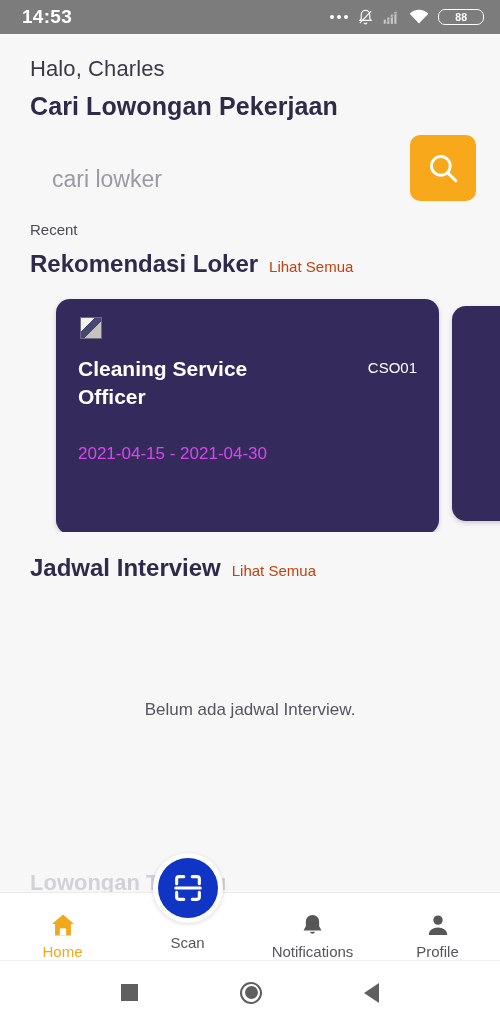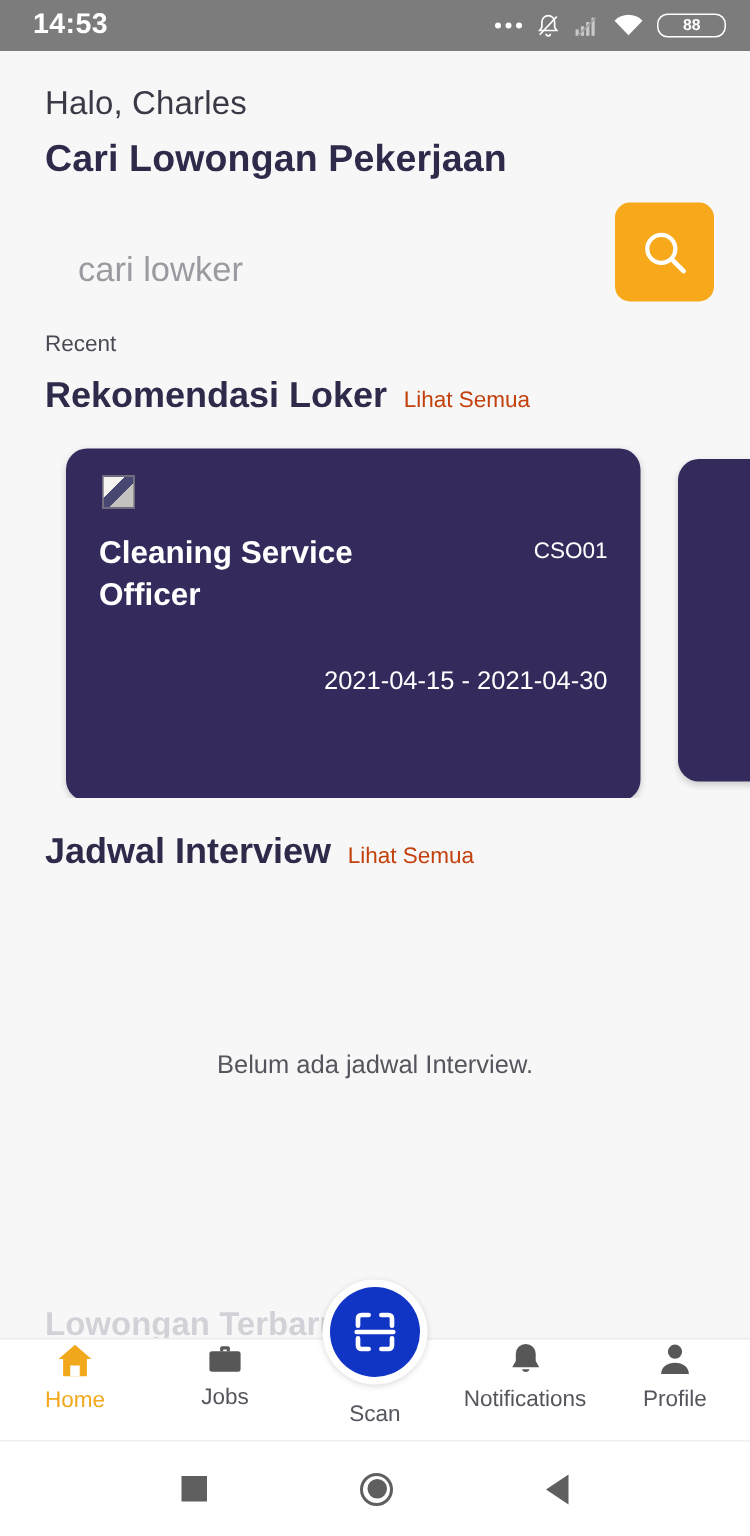--- a/index.html
+++ b/index.html
@@ -59,21 +59,21 @@
     padding:12px 28px 0 30px;
   }
   .sec-title { font-size:24px; font-weight:bold; color:#2D2A4A; }
   .sec-link { font-size:15px; color:#c2410c; cursor:pointer;margin-left:11px; }
 
   
   .carousel {
     position:relative; margin-top:14px; height:240px; overflow:hidden;
   }
   .jobcard {
-    position:absolute; top:7px; left:44px; width:383px; height:235px;
+    position:absolute; top:7px; left:56px; width:383px; height:235px;
     background:#342B5C; border-radius:14px;
     box-shadow:0 2px 5px rgba(0,0,0,.18);
     padding:18px 22px;
   }
   .jobcard-peek {
     position:absolute; top:14px; left:452px; width:70px; height:215px;
     background:#342B5C; border-radius:14px;
     box-shadow:0 2px 5px rgba(0,0,0,.18);
   }
   .thumb {
@@ -85,38 +85,38 @@
   .job-row {
     display:flex; justify-content:space-between; align-items:flex-start;
     margin-top:16px;
   }
   .job-title {
     font-size:21px; font-weight:bold; color:#ffffff; line-height:1.35;
     max-width:220px;
   }
   .job-code { font-size:15px; color:#ffffff; padding-top:4px;margin-left:40px; }
   .job-dates {
-    text-align:right; color:#ffffff; font-size:17px; margin-top:32px;
+    text-align:left; color:#d946ef; font-size:17px; margin-top:32px;
   }
 
   
   .empty {
     text-align:center; font-size:17px; color:#55555E; margin-top:118px;
   }
   .clipped {
     position:absolute; left:30px; bottom:-4px;
     font-size:22px; font-weight:bold; color:#2D2A4A; opacity:.18;
     white-space:nowrap;
   }
 
   
   .bottomnav {
     position:absolute; left:0; bottom:64px; width:500px; height:68px;
     background:#ffffff; border-top:1px solid #ECECEE;
-    display:flex; align-items:flex-start;
+    display:flex; align-items:flex-end;
   }
   .navitem {
     flex:1; display:flex; flex-direction:column; align-items:center;
     gap:4px; cursor:pointer;
   }
   .navlabel { font-size:15px; color:#55555E; }
   .navitem.active .navlabel { color:#F2A81B; }
   .fab {
     position:absolute; left:50%; transform:translateX(-50%);
     top:-40px; width:70px; height:70px; border-radius:50%;
@@ -225,27 +225,20 @@
   <div class="bottomnav">
 
     <div class="navitem active">
       <svg width="30" height="28" viewBox="0 0 24 24">
         <path d="M12 3 2.6 11.2h2.6V21h13.6v-9.8h2.6z" fill="#F2A81B"></path>
         <path d="M9.3 21v-6.1h5.4V21z" fill="#ffffff"></path>
       </svg>
       <div class="navlabel">Home</div>
     </div>
 
-    <div class="navitem">
-      <svg width="28" height="26" viewBox="0 0 24 24">
-        <rect x="2.4" y="7.2" width="19.2" height="12.6" rx="1.6" fill="#575757"></rect>
-        <path d="M9 7.2V5.4c0-.7.5-1.2 1.2-1.2h3.6c.7 0 1.2.5 1.2 1.2v1.8h-1.9V6.1h-2.2v1.1z" fill="#575757"></path>
-      </svg>
-      <div class="navlabel">Jobs</div>
-    </div>
 
     <div class="scanslot">
       <div class="fab">
         <div class="fab-inner">
           <svg width="34" height="34" viewBox="0 0 24 24">
             <path d="M4 9V5.6c0-.9.7-1.6 1.6-1.6H9" fill="none" stroke="#fff" stroke-width="2.2" stroke-linecap="round"></path>
             <path d="M15 4h3.4c.9 0 1.6.7 1.6 1.6V9" fill="none" stroke="#fff" stroke-width="2.2" stroke-linecap="round"></path>
             <path d="M20 15v3.4c0 .9-.7 1.6-1.6 1.6H15" fill="none" stroke="#fff" stroke-width="2.2" stroke-linecap="round"></path>
             <path d="M9 20H5.6c-.9 0-1.6-.7-1.6-1.6V15" fill="none" stroke="#fff" stroke-width="2.2" stroke-linecap="round"></path>
             <line x1="3.4" y1="12" x2="20.6" y2="12" stroke="#fff" stroke-width="2.2" stroke-linecap="round"></line>

